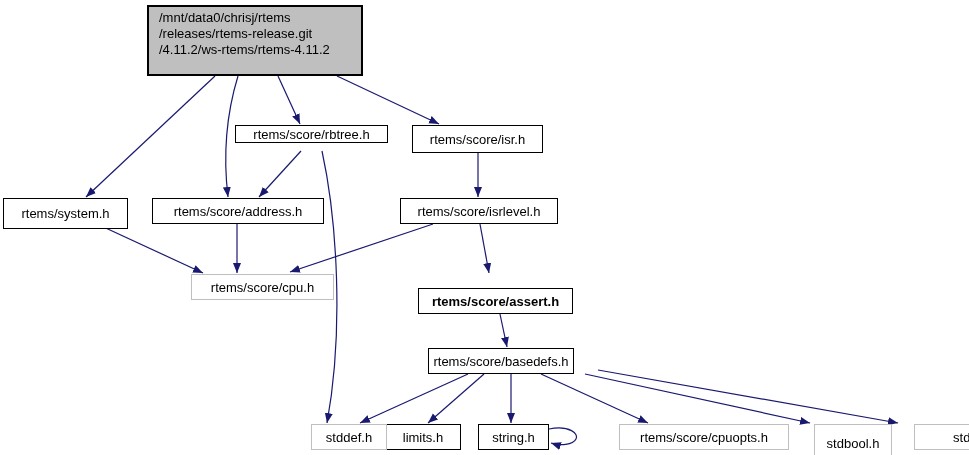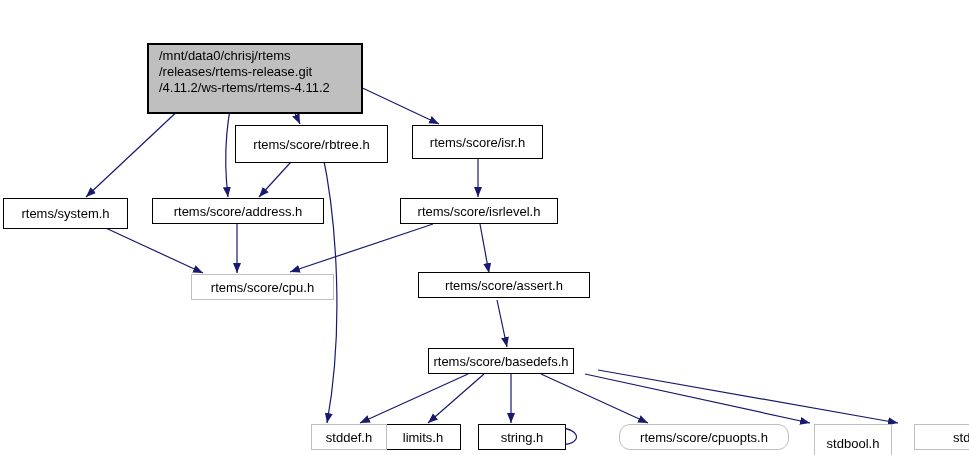--- a/index.html
+++ b/index.html
@@ -41,21 +41,20 @@
     z-index:2;
   }
   .node.external{border-color:var(--external-node-border);margin-left:24px;}
   .node.root{
     display:block;
     background:var(--root-fill);
     border:2px solid var(--root-border);
     padding:3px 20px 2px 10px;
     line-height:16px;
     text-align:left;
-    margin-top:38px;
   }
   .node.root .line-last{text-align:center;}
 </style>
 </head>
 <body>
 
 <div id="canvas">
 
   <svg id="edges" viewBox="0 0 969 455" xmlns="http://www.w3.org/2000/svg">
     <defs>
@@ -83,41 +82,41 @@
     <path class="edge" d="M598,370 L898,423"></path>
     <path class="edge" d="M549,429 C570,425 579,434 576,439 C573,445 560,446 551,443"></path>
   </svg>
 
   <div class="node root" style="left:147px;top:5px;width:216px;height:71px;">
     <div class="line">/mnt/data0/chrisj/rtems</div>
     <div class="line">/releases/rtems-release.git</div>
     <div class="line">/4.11.2/ws-rtems/rtems-4.11.2</div>
   </div>
 
-  <div class="node" style="left:235px;top:125px;width:153px;height:38px;">rtems/score/rbtree.h</div>
+  <div class="node" style="left:235px;top:125px;width:153px;height:18px;">rtems/score/rbtree.h</div>
 
-  <div class="node" style="left:412px;top:125px;width:131px;height:34px;">rtems/score/isr.h</div>
+  <div class="node" style="left:412px;top:125px;width:131px;height:28px;">rtems/score/isr.h</div>
 
   <div class="node" style="left:3px;top:198px;width:125px;height:31px;">rtems/system.h</div>
 
   <div class="node" style="left:152px;top:198px;width:172px;height:26px;">rtems/score/address.h</div>
 
   <div class="node" style="left:400px;top:198px;width:158px;height:26px;">rtems/score/isrlevel.h</div>
 
   <div class="node external" style="left:167px;top:274px;width:143px;height:26px;">rtems/score/cpu.h</div>
 
-  <div class="node" style="left:418px;top:272px;width:172px;height:26px;">rtems/score/assert.h</div>
+  <div class="node" style="left:418px;top:288px;width:155px;height:26px;font-weight:bold;">rtems/score/assert.h</div>
 
   <div class="node" style="left:428px;top:348px;width:146px;height:26px;">rtems/score/basedefs.h</div>
 
   <div class="node" style="left:385px;top:424px;width:76px;height:26px;">limits.h</div>
 
   <div class="node external" style="left:287px;top:424px;width:76px;height:26px;">stddef.h</div>
 
-  <div class="node" style="left:478px;top:424px;width:88px;height:26px;">string.h</div>
+  <div class="node" style="left:478px;top:424px;width:71px;height:26px;">string.h</div>
 
-  <div class="node external" style="left:595px;top:424px;width:170px;height:26px;border-radius:11px;">rtems/score/cpuopts.h</div>
+  <div class="node external" style="left:595px;top:424px;width:170px;height:26px;">rtems/score/cpuopts.h</div>
 
   <div class="node external" style="left:790px;top:424px;width:78px;height:38px;">stdbool.h</div>
 
   <div class="node external" style="left:890px;top:424px;width:72px;height:26px;padding-left:48px;">stdint.h</div>
 
 </div>
 
 </body></html>

